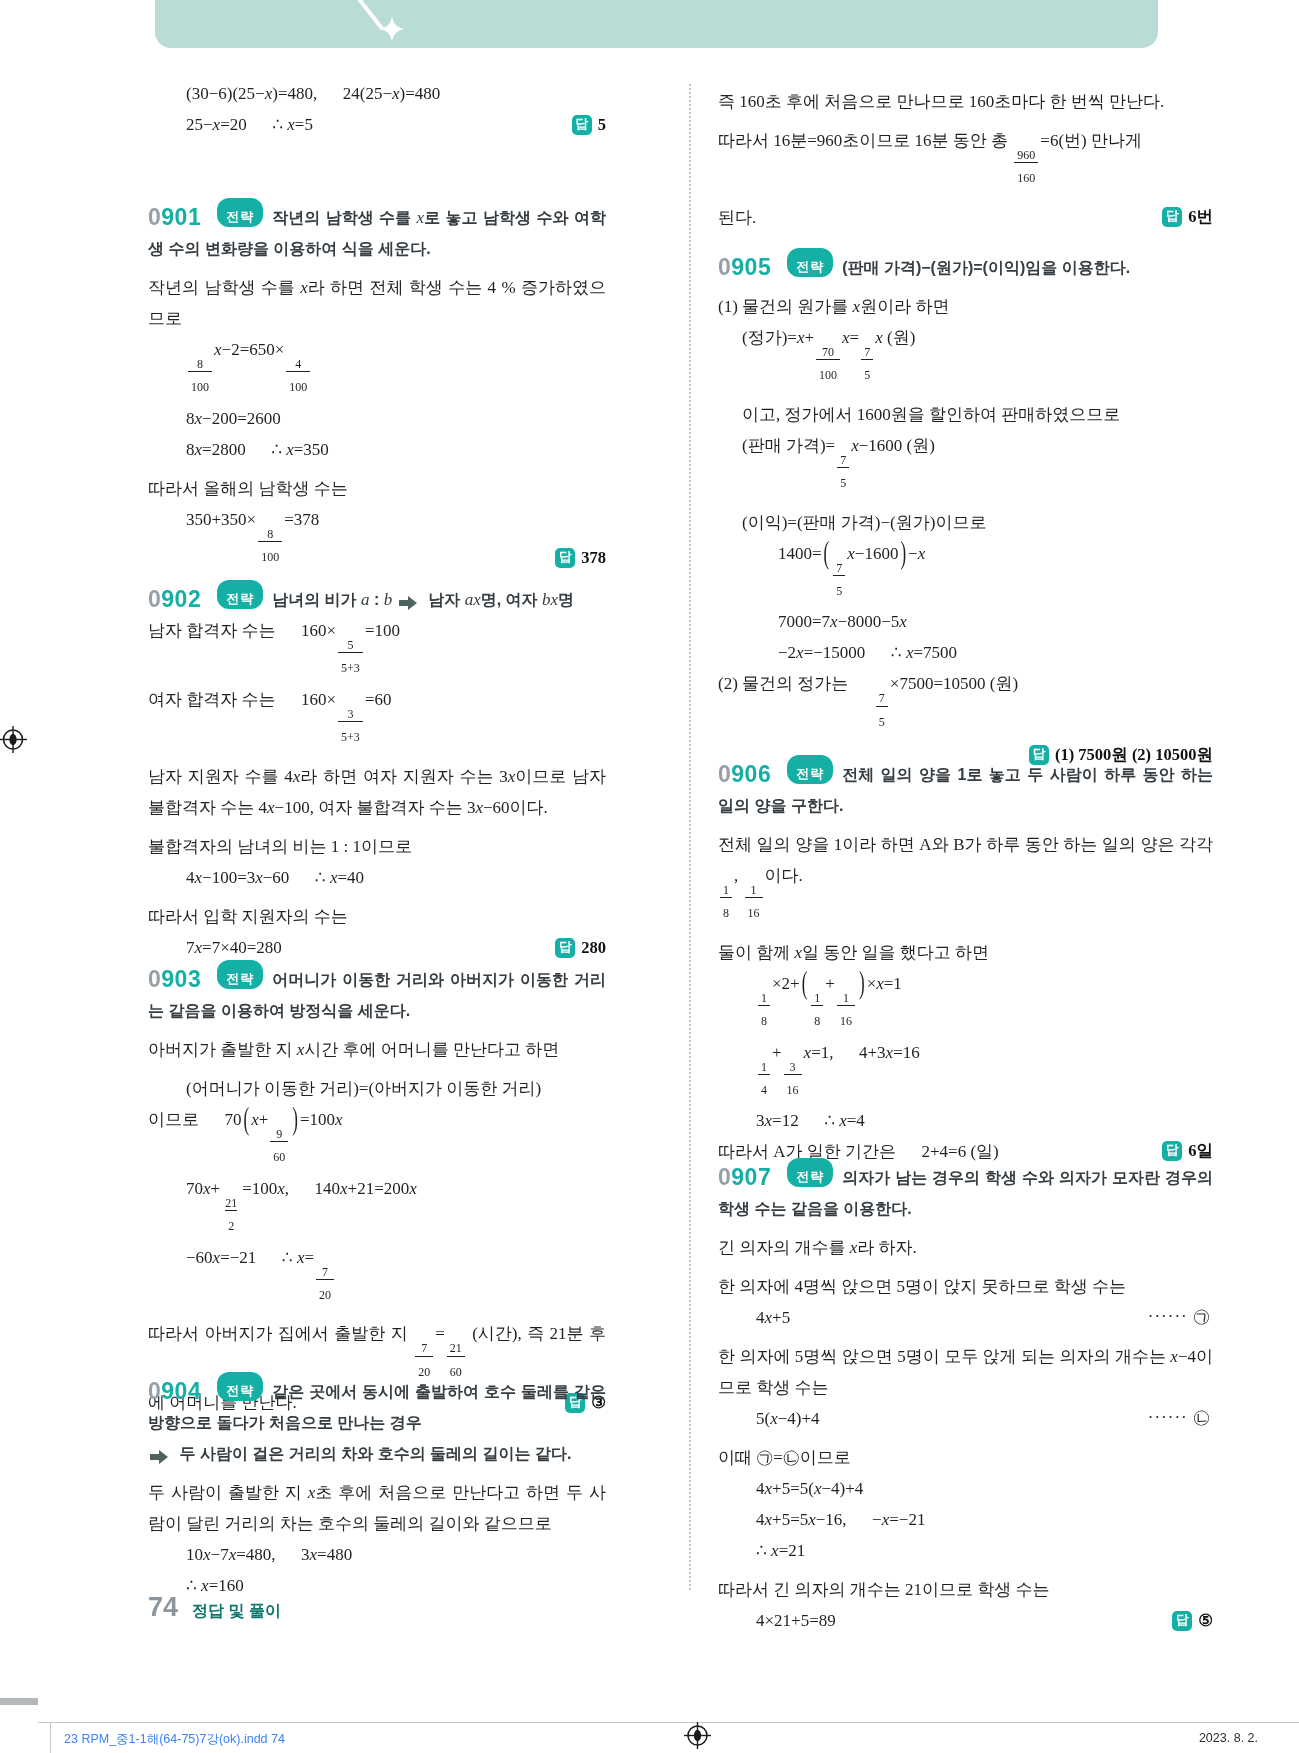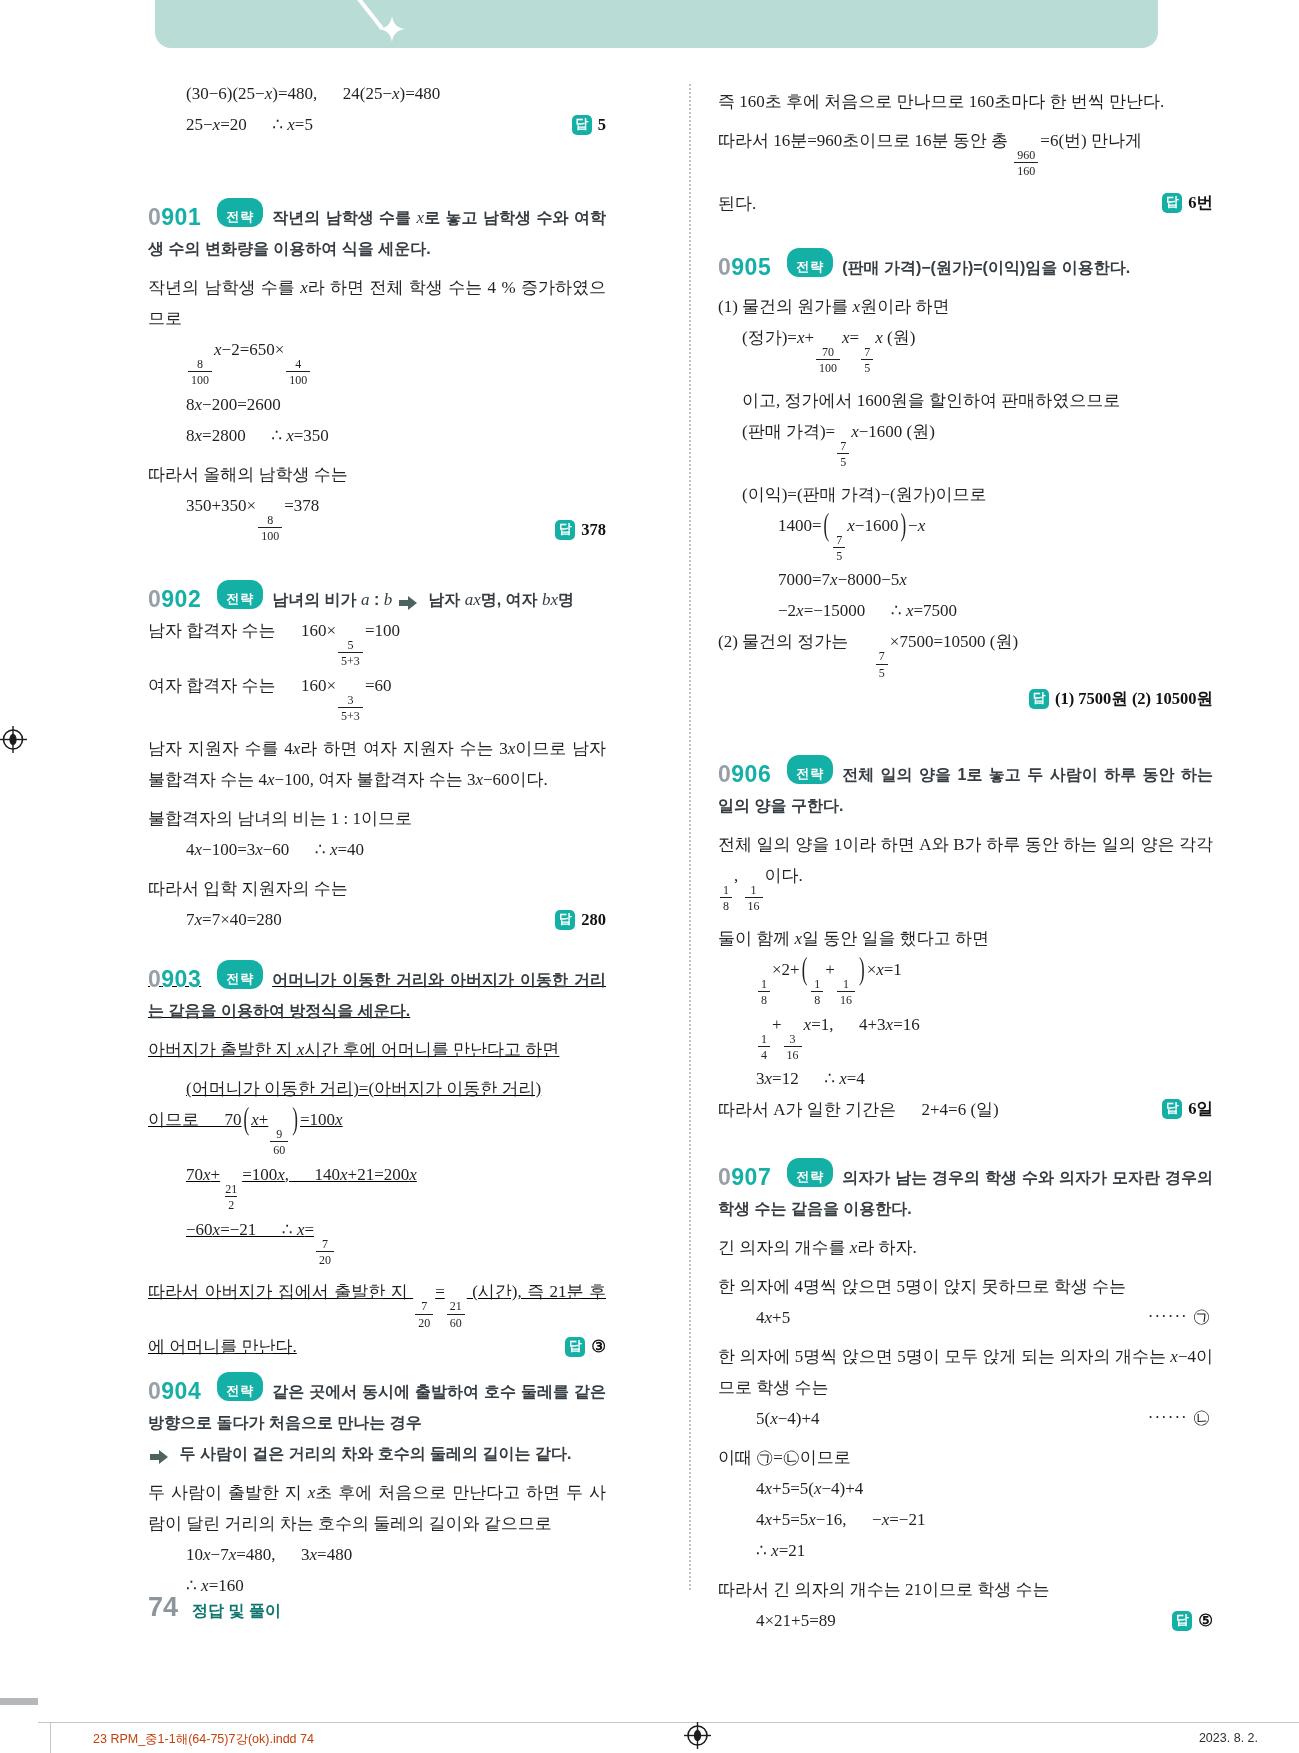--- a/index.html
+++ b/index.html
@@ -24,21 +24,21 @@
   .m{font:17px/31px "Liberation Serif","DejaVu Serif",serif;color:#1e2124;white-space:pre-wrap;}
   .t i,.m i{font-style:italic;}
   .i1{padding-left:38px;}
   .i2{padding-left:60px;}
   .i3{padding-left:24px;}
 
   
   .fr{display:inline-flex;flex-direction:column;align-items:center;vertical-align:-13px;
       font-size:12px;line-height:1.2;padding:0 2px;}
   .fn{padding:0 3px;}
-  .fd{border-top:1.2px solid #1e2124;padding:1px 3px;}
+  .fd{border-top:1.2px solid #1e2124;padding:8px 3px;}
 
   
   .bg{display:inline-block;transform:scaleY(1.8);transform-origin:center;margin:0 2px;}
 
   
   .ar{display:inline-flex;align-items:center;margin:0 7px 0 2px;vertical-align:-1px;}
   .art{width:9px;height:6px;background:#4e6360;}
   .arh{width:0;height:0;border-left:9px solid #4e6360;
        border-top:7px solid transparent;border-bottom:7px solid transparent;}
 
@@ -69,21 +69,21 @@
 
   
   .pf{position:absolute;left:148px;top:1592px;display:flex;align-items:baseline;gap:14px;}
   .pf .num{font:700 27px "Liberation Sans",sans-serif;color:#8d969c;}
   .pf .lbl{font:600 16px "Liberation Sans",sans-serif;color:#0f766e;}
 
   
   .rule{position:absolute;left:38px;right:0;top:1722px;border-top:1px solid #c4c7c9;}
   .tick{position:absolute;left:50px;top:1722px;height:31px;border-left:1px solid #c4c7c9;}
   .edge-dash{position:absolute;left:0;top:1698px;width:38px;height:7px;background:#b5b8ba;}
-  .pft-l{position:absolute;left:64px;top:1731px;font:12.5px "Liberation Sans",sans-serif;color:#c2410c;margin-left:29px;}
+  .pft-l{position:absolute;left:64px;top:1731px;font:12.5px "Liberation Sans",sans-serif;color:#3b82f6;}
   .pft-r{position:absolute;right:41px;top:1731px;font:12.5px "Liberation Sans",sans-serif;color:#2b2e30;}
   .regmark{position:absolute;}
   .regmark.left{left:0;top:726px;}
   .regmark.bottom{left:684px;top:1722px;}
 </style>
 </head>
 <body>
 
 <div class="page">
 
@@ -126,21 +126,21 @@
         <div class="ln m">여자 합격자 수는      160×<span class="fr"><span class="fn">3</span><span class="fd">5+3</span></span>=60</div>
         <div class="ln t">남자 지원자 수를 4<i>x</i>라 하면 여자 지원자 수는 3<i>x</i>이므로 남자 불합격자 수는 4<i>x</i>−100, 여자 불합격자 수는 3<i>x</i>−60이다.</div>
         <div class="ln t">불합격자의 남녀의 비는 1 : 1이므로</div>
         <div class="ln m i1">4<i>x</i>−100=3<i>x</i>−60      ∴ <i>x</i>=40</div>
         <div class="ln t">따라서 입학 지원자의 수는</div>
         <div class="ln m i1">7<i>x</i>=7×40=280<span class="al">
             <span class="abadge">답</span>
             <b class="ansval">280</b>
           </span></div>
       </div>
-      <div class="sec" style="top: 960px; text-decoration: underline;">
+      <div class="sec" style="top: 960px;">
         <div class="ph"><span class="pnum"><span class="z">0</span><span class="nz">903</span></span><span class="sbadge">전략</span>어머니가 이동한 거리와 아버지가 이동한 거리는 같음을 이용하여 방정식을 세운다.</div>
         <div class="ln t">아버지가 출발한 지 <i>x</i>시간 후에 어머니를 만난다고 하면</div>
         <div class="ln t i1">(어머니가 이동한 거리)=(아버지가 이동한 거리)</div>
         <div class="ln m">이므로      70<span class="bg">(</span><i>x</i>+<span class="fr"><span class="fn">9</span><span class="fd">60</span></span><span class="bg">)</span>=100<i>x</i></div>
         <div class="ln m i1">70<i>x</i>+<span class="fr"><span class="fn">21</span><span class="fd">2</span></span>=100<i>x</i>,      140<i>x</i>+21=200<i>x</i></div>
         <div class="ln m i1">−60<i>x</i>=−21      ∴ <i>x</i>=<span class="fr"><span class="fn">7</span><span class="fd">20</span></span></div>
         <div class="ln t">따라서 아버지가 집에서 출발한 지 <span class="fr">
             <span class="fn">7</span>
             <span class="fd">20</span>
           </span>=<span class="fr">

